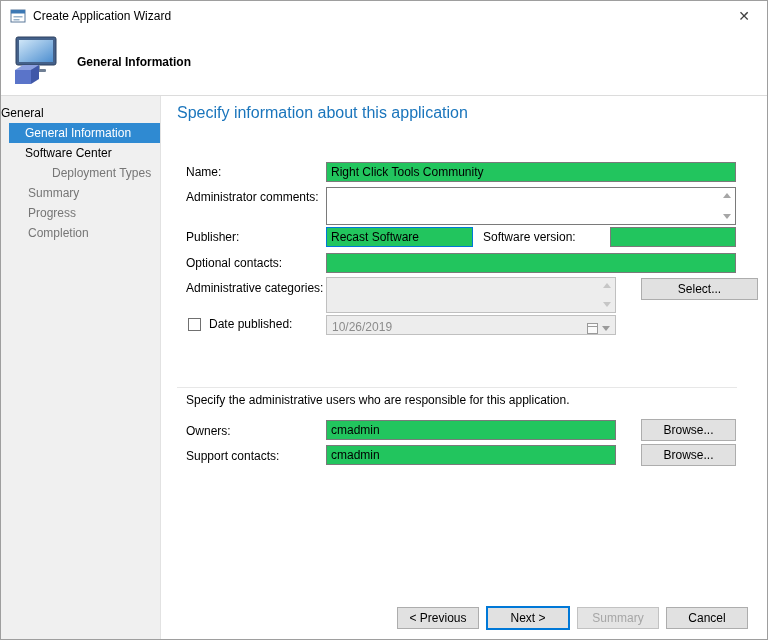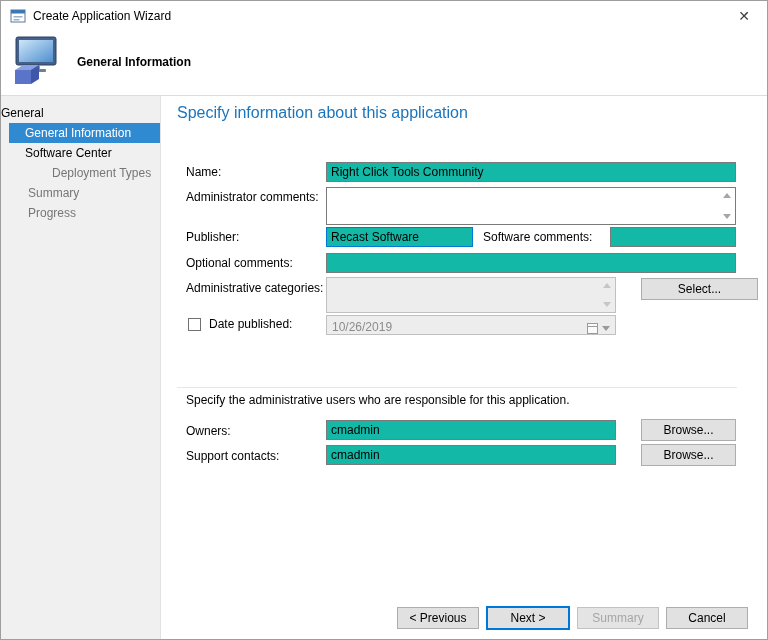--- a/index.html
+++ b/index.html
@@ -20,21 +20,21 @@
   .header-sep{position:absolute;left:0;top:94px;width:768px;height:1px;background:#dcdcdc;}
   
   .sidebar{position:absolute;left:0;top:95px;width:160px;height:545px;background:#f0f0f0;border-right:1px solid #e2e2e2;box-sizing:border-box;padding-top:7px;}
   .side-item{height:20px;line-height:20px;padding-left:0;}
   .side-item.sub{padding-left:24px;}
   .side-item.disabled{color:#767676;margin-left:27px;}
   .side-item.selected{background:#2f8ad2;color:#fff;margin-left:8px;padding-left:16px;}
   
   .main-heading{position:absolute;left:176px;top:103px;font-size:16px;color:#1a75bc;}
   .lbl{position:absolute;white-space:nowrap;}
-  .tb{position:absolute;height:20px;box-sizing:border-box;border:1px solid #7a7a7a;background:#14b8a6;font:12px "Liberation Sans",sans-serif;padding:0 4px;}
+  .tb{position:absolute;height:20px;box-sizing:border-box;border:1px solid #7a7a7a;background:#22c55e;font:12px "Liberation Sans",sans-serif;padding:0 4px;}
   .tb.focused{border:1px solid #0078d7;}
   .panel{position:absolute;box-sizing:border-box;}
   .panel.white{border:1px solid #7a7a7a;background:#fff;}
   .panel.gray{border:1px solid #c0c0c0;background:#ededed;}
   .arr{position:absolute;width:0;height:0;border-left:4px solid transparent;border-right:4px solid transparent;}
   .arr.up{border-bottom:5px solid #a6a6a6;}
   .arr.down{border-top:5px solid #a6a6a6;}
   .arr.up.dis{border-bottom-color:#c6c6c6;}
   .arr.down.dis{border-top-color:#c6c6c6;}
   .btn{position:absolute;height:22px;background:#e1e1e1;border:1px solid #adadad;font:12px "Liberation Sans",sans-serif;color:#000;padding:0;}
@@ -80,39 +80,40 @@
 <span class="header-title">General Information</span>
 <div class="header-sep"></div>
 
 <div class="sidebar">
   <div class="side-item">General</div>
   <div class="side-item sub selected">General Information</div>
   <div class="side-item sub">Software Center</div>
   <div class="side-item sub disabled">Deployment Types</div>
   <div class="side-item disabled">Summary</div>
   <div class="side-item disabled">Progress</div>
+  <div class="side-item disabled">Completion</div>
 </div>
 
 <div class="main-heading">Specify information about this application</div>
 
 <span class="lbl" style="left:185px;top:164px;">Name:</span>
 <input class="tb" style="left: 325px; top: 161px; width: 410px;" type="text" value="Right Click Tools Community">
 
 <span class="lbl" style="left:185px;top:189px;">Administrator comments:</span>
 <div class="panel white" style="left:325px;top:186px;width:410px;height:38px;">
   <span class="arr up" style="right:4px;top:5px;"></span>
   <span class="arr down" style="right:4px;bottom:5px;"></span>
 </div>
 
 <span class="lbl" style="left:185px;top:229px;">Publisher:</span>
 <input class="tb focused" style="left: 325px; top: 226px; width: 147px;" type="text" value="Recast Software">
-<span class="lbl" style="left:482px;top:229px;">Software comments:</span>
+<span class="lbl" style="left:482px;top:229px;">Software version:</span>
 <input class="tb" style="left: 609px; top: 226px; width: 126px;" type="text" value="">
 
-<span class="lbl" style="left:185px;top:255px;">Optional comments:</span>
+<span class="lbl" style="left:185px;top:255px;">Optional contacts:</span>
 <input class="tb" style="left: 325px; top: 252px; width: 410px;" type="text" value="">
 
 <span class="lbl" style="left:185px;top:280px;">Administrative categories:</span>
 <div class="panel gray" style="left:325px;top:276px;width:290px;height:36px;">
   <span class="arr up dis" style="right:4px;top:5px;"></span>
   <span class="arr down dis" style="right:4px;bottom:5px;"></span>
 </div>
 <button class="btn" style="left:640px;top:277px;width:117px;">Select...</button>
 
 <span class="checkbox" style="left:187px;top:317px;"></span>

